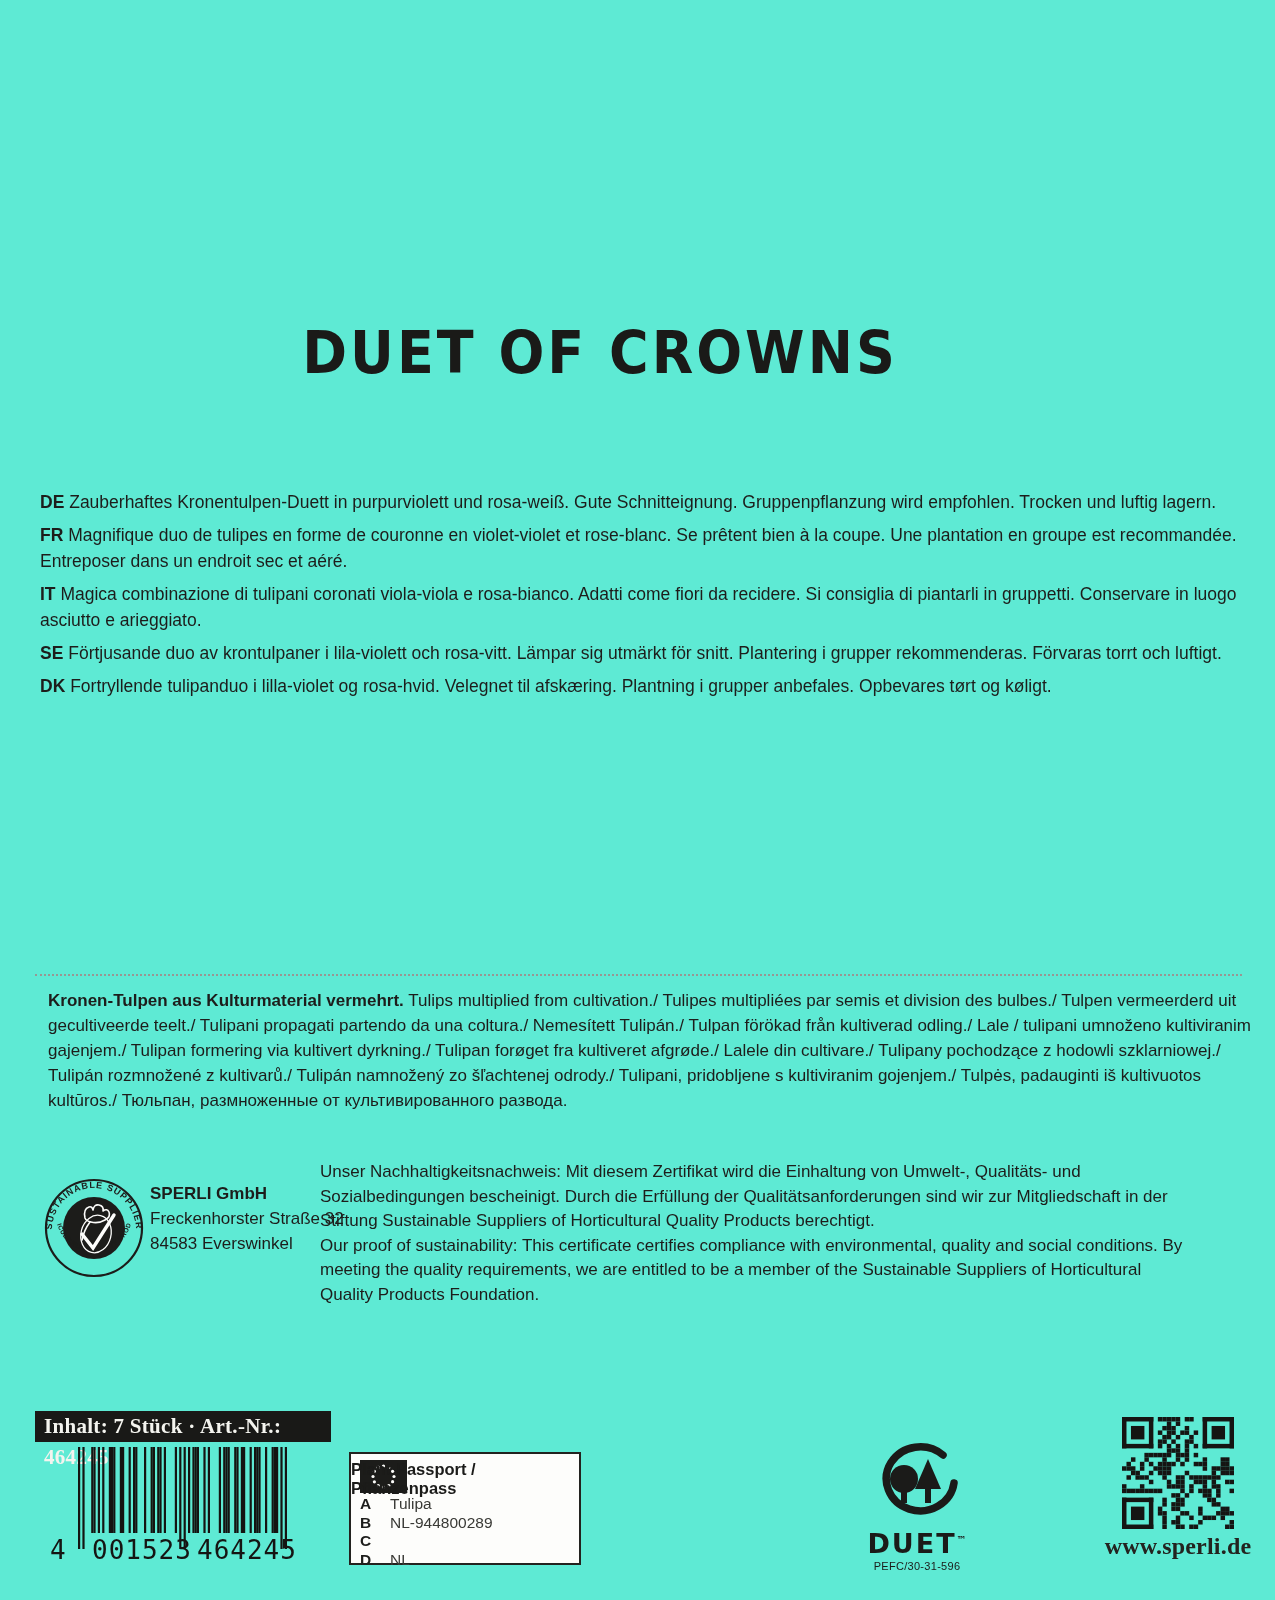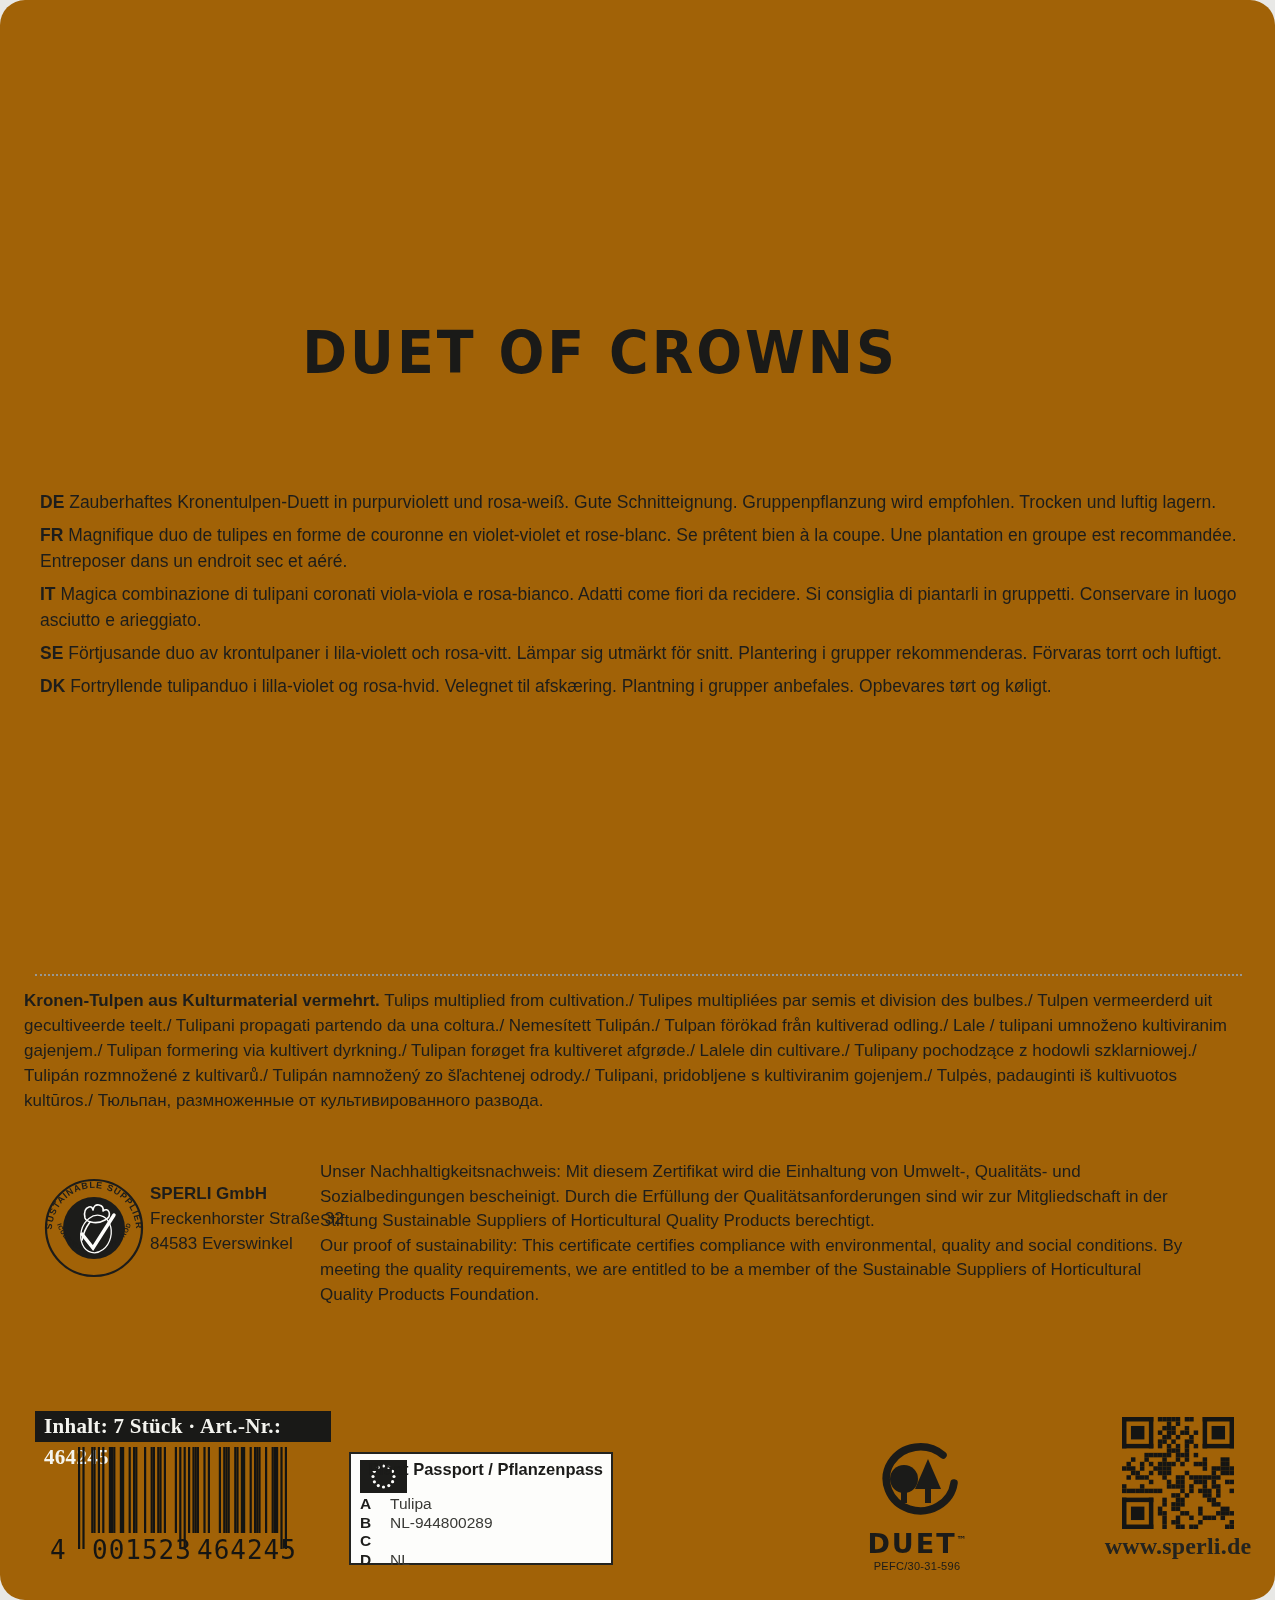--- a/index.html
+++ b/index.html
@@ -1,25 +1,24 @@
 <!DOCTYPE html>
 <html><head>
 <meta charset="utf-8">
 <style>
   html,body{margin:0;padding:0;}
   body{background:#e8e8e6;}
   #page{
     position:relative;
     width:1275px;height:1600px;
-    background:#a16207;
+    background:#5eead4;
     font-family:"Liberation Sans", sans-serif;
     color:#1d1d1b;
     overflow:hidden;
     margin:0 auto;
-    border-radius:25px;
   }
   
   #title{
     position:absolute;left:0;top:322px;width:1200px;
     text-align:center;
     font-family:"DejaVu Sans", sans-serif;
     font-weight:700;font-size:54px;letter-spacing:3px;
     transform:scaleY(1.08);
     color:#1a1a18;
   }
@@ -31,21 +30,21 @@
   #descriptions p{margin:0 0 7px 0;}
   #descriptions b{font-weight:700;}
   
   #divider{
     position:absolute;left:35px;top:974px;width:1207px;height:0;
     border-top:2px dotted #97979300;
     border-top:2px dotted #979793;
   }
   
   #propagation{
-    position:absolute;left:24px;top:988px;width:1205px;
+    position:absolute;left:48px;top:988px;width:1205px;
     font-size:17px;line-height:25px;
   }
   #propagation b{font-weight:700;}
   
   #badge{position:absolute;left:44px;top:1178px;width:100px;height:100px;}
   
   #address{
     position:absolute;left:150px;top:1181px;width:260px;
     font-size:17px;line-height:25px;
   }
@@ -71,21 +70,21 @@
     position:absolute;top:88px;
     font-family:"DejaVu Sans Mono", monospace;
     font-size:26px;color:#151513;letter-spacing:1px;
     background:transparent;
   }
   #bc-first{left:0;}
   #bc-left{left:42px;}
   #bc-right{left:147px;}
   
   #passport{
-    position:absolute;left:349px;top:1452px;width:264px;height:113px;
+    position:absolute;left:349px;top:1452px;width:232px;height:113px;
     border:2px solid #23231f;box-sizing:border-box;
     background:#fdfdfb;
   }
   #passport .pp-title{
     position:absolute;right:8px;top:6px;
     font-weight:700;font-size:16.5px;color:#1b1b19;
   }
   #pp-flag{position:absolute;left:9px;top:6px;}
   #pp-rows{position:absolute;left:9px;top:41px;font-size:15.5px;line-height:18.6px;}
   #pp-rows .pp-row b{display:inline-block;width:30px;font-weight:700;}

